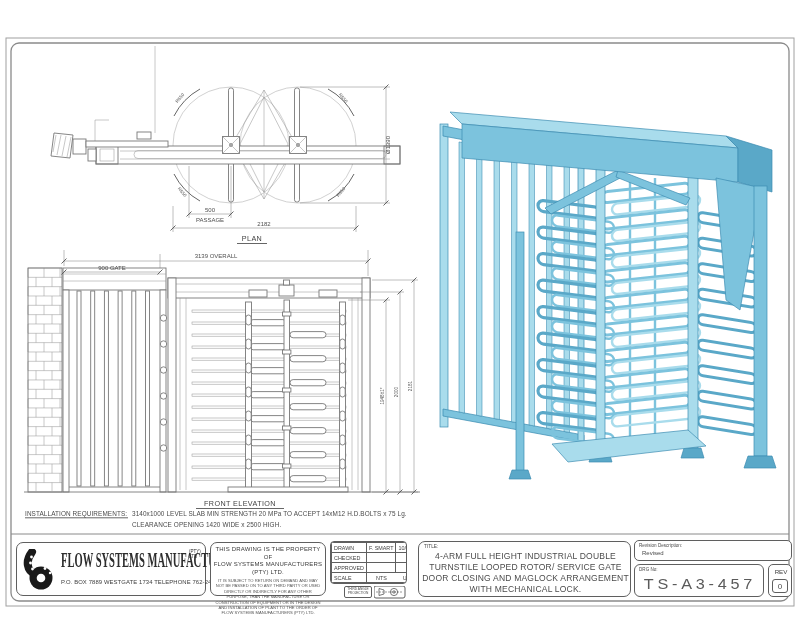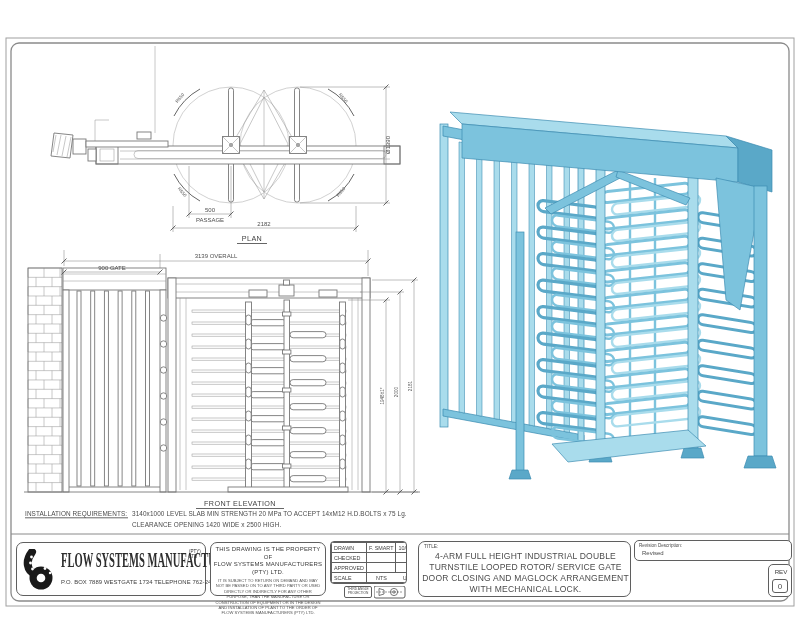--- a/index.html
+++ b/index.html
@@ -561,20 +561,24 @@
       <div>DOOR CLOSING AND MAGLOCK ARRANGEMENT</div>
       <div>WITH MECHANICAL LOCK.</div>
     </div>
   </div>
 
   <div class="tbox" style="left:634px;top:540px;width:158px;height:21px;border-radius:5px;">
     <div class="abs lbl5" style="left:4px;top:2px;font-size:4.6px;">Revision Description:</div>
     <div class="abs" style="left:7px;top:9px;font-size:6px;color:#4a4a4a;">Revised</div>
   </div>
 
+  <div class="tbox" style="left:634px;top:564px;width:130px;height:33px;border-radius:6px;">
+    <div class="abs lbl5" style="left:4px;top:2px;font-size:4.6px;">DRG No:</div>
+    <div class="abs" id="drg-value" style="left:0;top:10px;width:130px;">TS-A3-457</div>
+  </div>
 
   <div class="tbox" style="left:768px;top:564px;width:24px;height:33px;border-radius:5px;">
     <div class="abs" id="rev-label" style="left:0;top:3px;width:24px;">REV</div>
     <div class="abs" style="left:3px;top:14px;width:16px;height:14px;border:1px solid #5f5f5f;border-radius:3px;box-sizing:border-box;">
       <div id="rev-value" style="margin-top:2px">0</div>
     </div>
   </div>
 
 </div>
 

